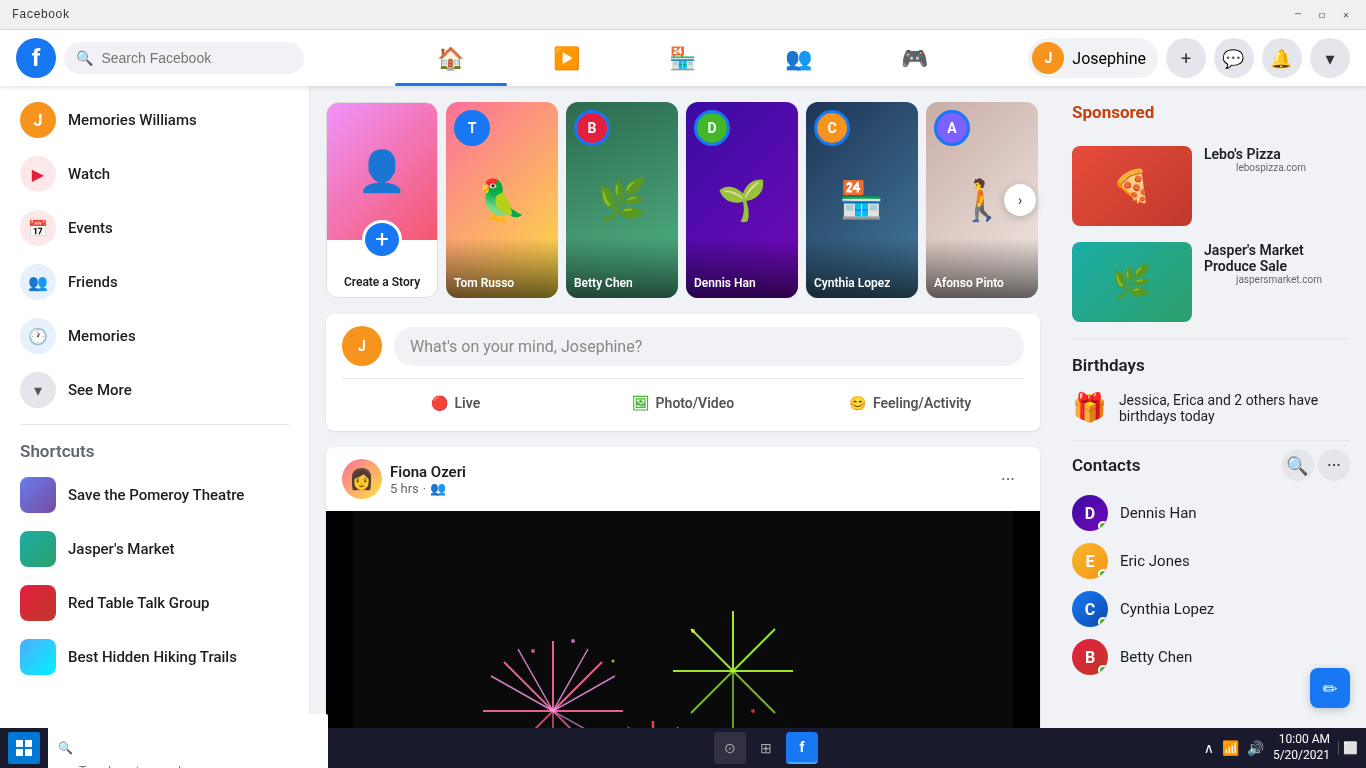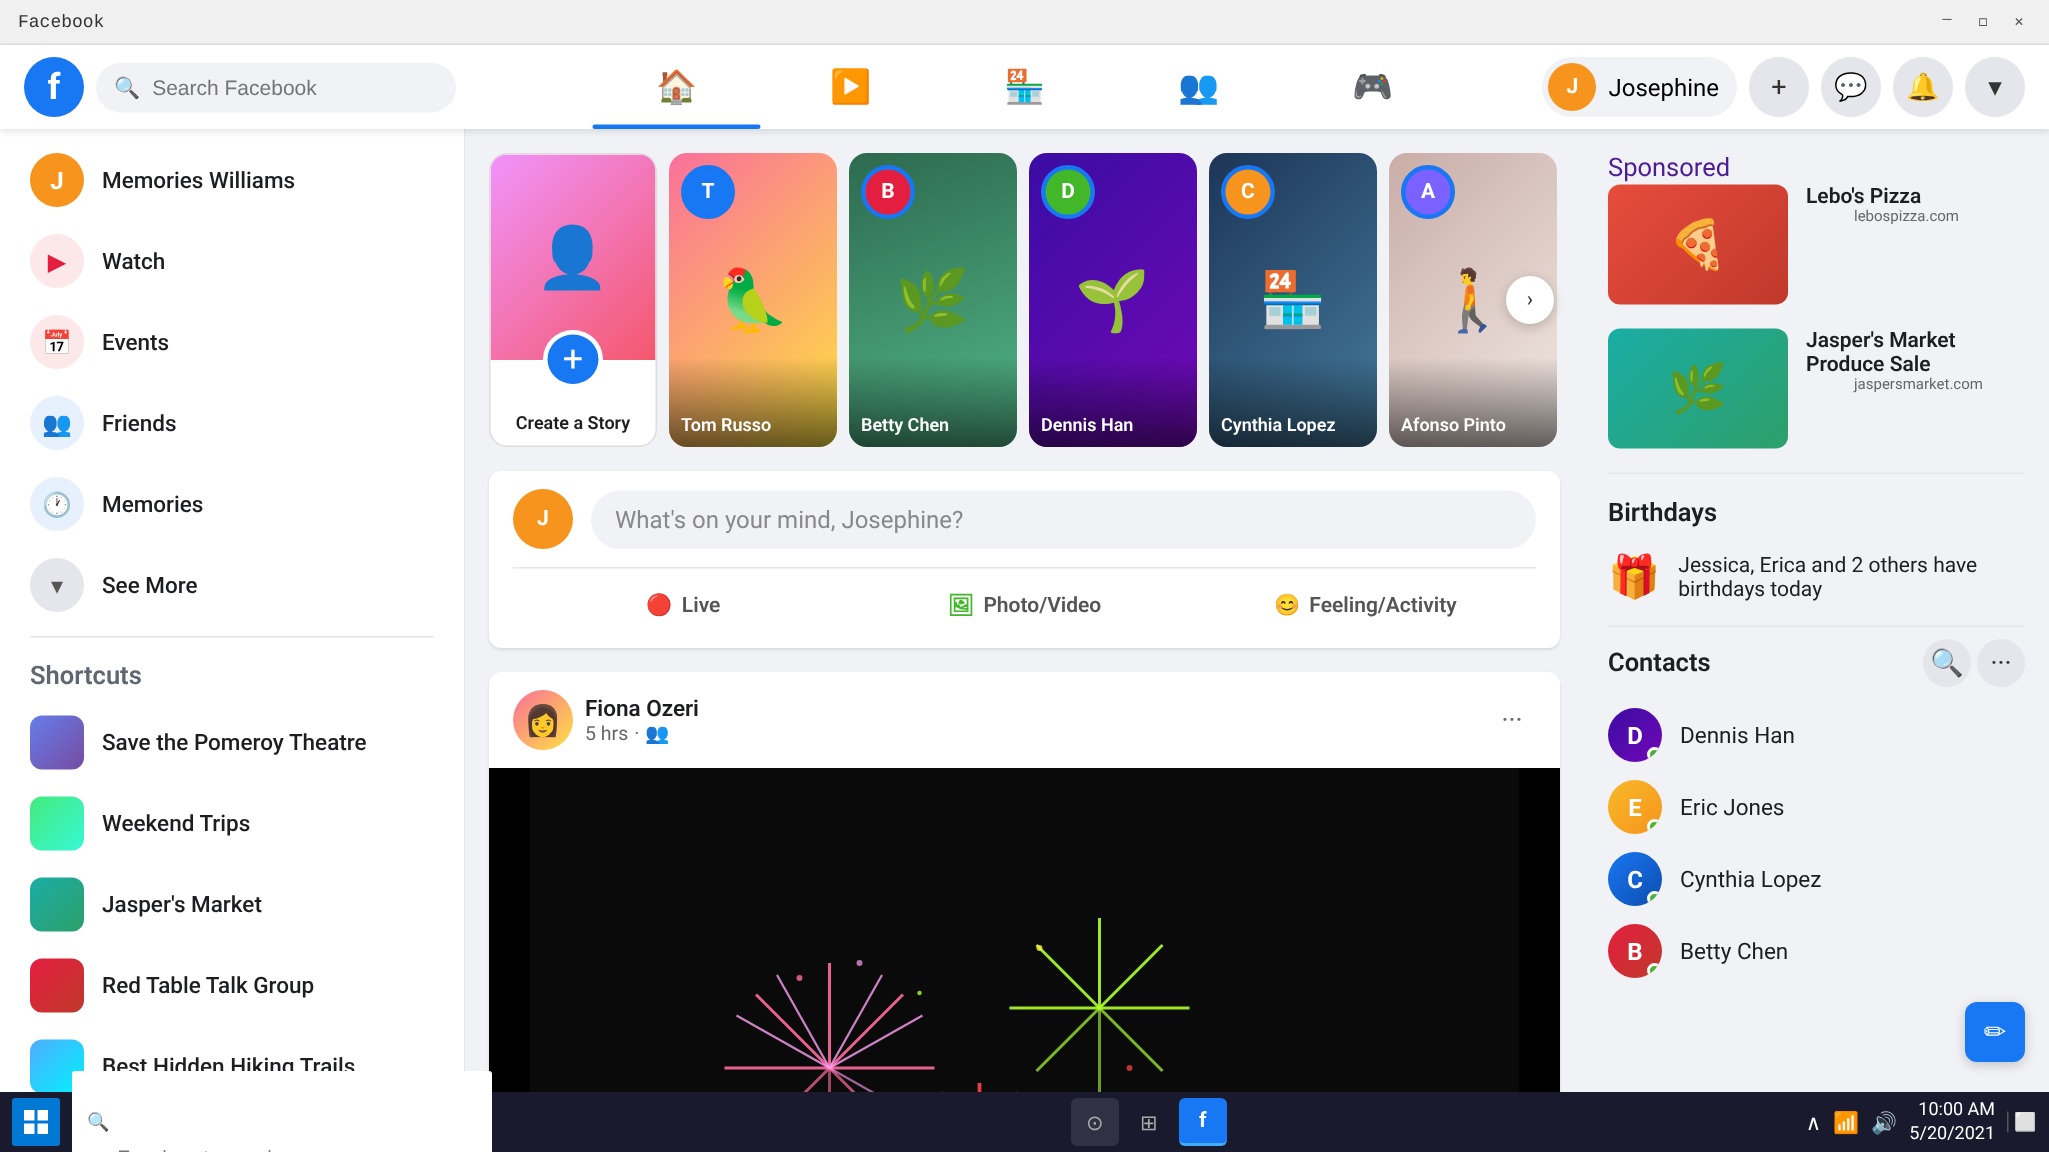--- a/index.html
+++ b/index.html
@@ -81,21 +81,21 @@
     .post-meta { }
     .post-author { font-size: 15px; font-weight: 600; color: #1c1e21; }
     .post-time { font-size: 13px; color: #65676b; display: flex; align-items: center; gap: 4px; }
     .post-more { width: 32px; height: 32px; border-radius: 50%; display: flex; align-items: center; justify-content: center; cursor: pointer; color: #666; font-size: 18px; }
     .post-text { padding: 0 16px 12px; font-size: 15px; color: #1c1e21; }
     .post-image { width: 100%; height: 320px; object-fit: cover; background: #000; display: flex; align-items: center; justify-content: center; overflow: hidden; }
 
     
     .sidebar-right { width: 310px; padding: 16px; overflow-y: auto; flex-shrink: 0; }
     .sidebar-right::-webkit-scrollbar { width: 6px; }
-    .sponsored-title { font-size: 17px; font-weight: 400; color: #4c1d95; margin-bottom: 1px; }
+    .sponsored-title { font-size: 17px; font-weight: 700; color: #c2410c; margin-bottom: 24px; }
     .ad-card { display: flex; gap: 12px; margin-bottom: 16px; cursor: pointer; }
     .ad-img { width: 120px; height: 80px; border-radius: 8px; overflow: hidden; flex-shrink: 0; }
     .ad-info { }
     .ad-name { font-size: 14px; font-weight: 600; color: #1c1e21; }
     .ad-url { font-size: 10px; color: #65676b; margin-left: 32px; }
     .section-title { font-size: 17px; font-weight: 600; color: #1c1e21; margin: 16px 0 8px; }
     .birthday-card { display: flex; align-items: center; gap: 12px; padding: 8px 0; }
     .birthday-icon { font-size: 28px; }
     .birthday-text { font-size: 14px; color: #1c1e21; }
     .contacts-header { display: flex; align-items: center; justify-content: space-between; margin-bottom: 8px; }
@@ -212,24 +212,20 @@
 
     <div class="divider"></div>
 
     <div class="shortcuts-title">Shortcuts</div>
 
     <div class="sidebar-item">
       <div class="shortcut-img" style="background:linear-gradient(135deg,#667eea,#764ba2);"></div>
       <span class="sidebar-label">Save the Pomeroy Theatre</span>
     </div>
     <div class="sidebar-item">
-      <div class="shortcut-img" style="background:linear-gradient(135deg,#43e97b,#38f9d7);"></div>
-      <span class="sidebar-label">Weekend Trips</span>
-    </div>
-    <div class="sidebar-item">
       <div class="shortcut-img" style="background:linear-gradient(135deg,#1aada5,#2d9f6a);"></div>
       <span class="sidebar-label">Jasper's Market</span>
     </div>
     <div class="sidebar-item">
       <div class="shortcut-img" style="background:linear-gradient(135deg,#e41e3f,#c0392b);"></div>
       <span class="sidebar-label">Red Table Talk Group</span>
     </div>
     <div class="sidebar-item">
       <div class="shortcut-img" style="background:linear-gradient(135deg,#4facfe,#00f2fe);"></div>
       <span class="sidebar-label">Best Hidden Hiking Trails</span>

